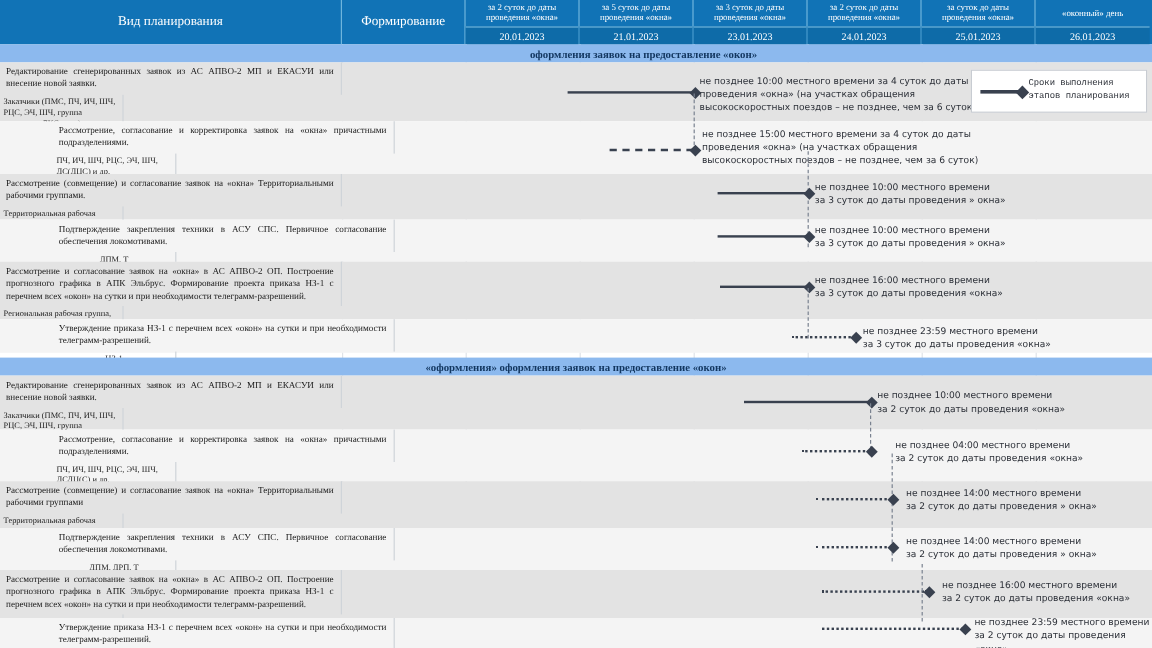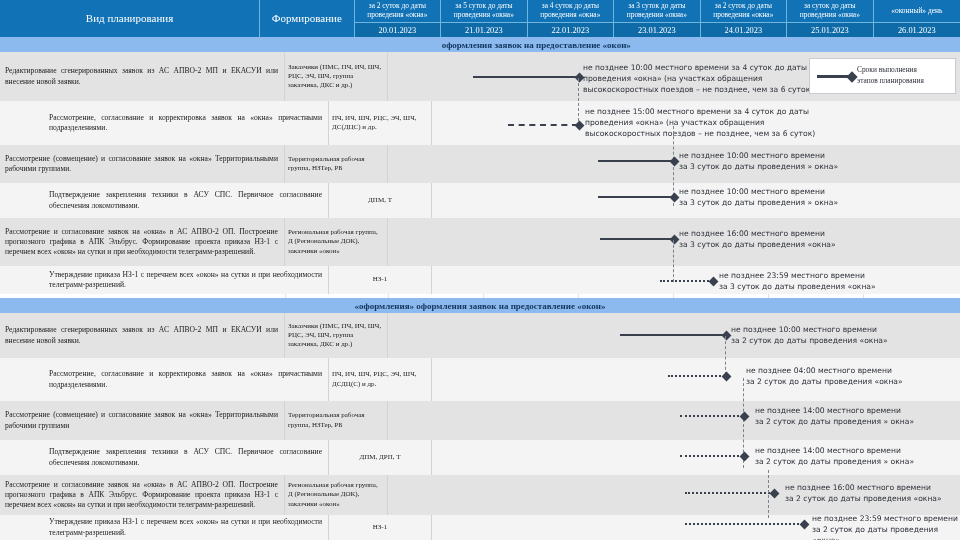--- a/index.html
+++ b/index.html
@@ -52,21 +52,21 @@
   }
   .banner .pre{ visibility:hidden; }
 
   
   .grid-layer{ position:absolute; left:0; top:0; width:960px; height:540px; pointer-events:none; }
   .vline{ position:absolute; top:37px; bottom:0; width:1px; background:#dfe3e8; }
 
   
   .row{
     position:absolute; left:0; width:960px;
-    display:flex; align-items:stretch;
+    display:flex; align-items:stretch;flex-direction:column;
   }
   .row.alt  { background:#e3e3e3; }
   .row.plain{ background:#f4f4f4;padding-left:44px; }
   .cell-task{
     width:285px; padding:3px 6px 3px 5px;
     display:flex; align-items:center;
     font-size:7.6px; line-height:1.35; text-align:justify;
     border-right:1px solid #cfd4d9;
   }
   .cell-resp{
@@ -105,44 +105,40 @@
     display:flex; align-items:center; gap:6px; padding:0 7px;
   }
   .legend .lg-arrow{
     position:relative; width:34px; height:0; border-top:3px solid #39414f; flex:none;
   }
   .legend .lg-arrow::after{
     content:""; position:absolute; right:-5px; top:-4.5px;
     width:8px; height:8px; background:#39414f; transform:rotate(45deg);
   }
   .legend .lg-text{
-    font-family:Liberation Serif, serif;
+    font-family:Liberation Mono, monospace;
     font-size:7.4px; line-height:1.45; color:#2c3038; white-space:pre-line;
   }
 </style>
 </head>
 <body>
 
 <div id="root">
 
   <div class="header">
     <div class="hdr-cell big col-task">Вид планирования</div>
     <div class="hdr-cell big col-resp">Формирование</div>
 
     <div class="hdr-day col-day">
       <div class="top">за  2 суток до даты проведения «окна»</div>
       <div class="bot">20.01.2023</div>
     </div>
     <div class="hdr-day col-day">
       <div class="top">за  5 суток до даты проведения «окна»</div>
       <div class="bot">21.01.2023</div>
-    </div>
-    <div class="hdr-day col-day">
-      <div class="top">за  4 суток до даты проведения «окна»</div>
-      <div class="bot">22.01.2023</div>
     </div>
     <div class="hdr-day col-day">
       <div class="top">за 3 суток до даты проведения «окна»</div>
       <div class="bot">23.01.2023</div>
     </div>
     <div class="hdr-day col-day">
       <div class="top">за  2 суток до даты проведения «окна»</div>
       <div class="bot">24.01.2023</div>
     </div>
     <div class="hdr-day col-day">

